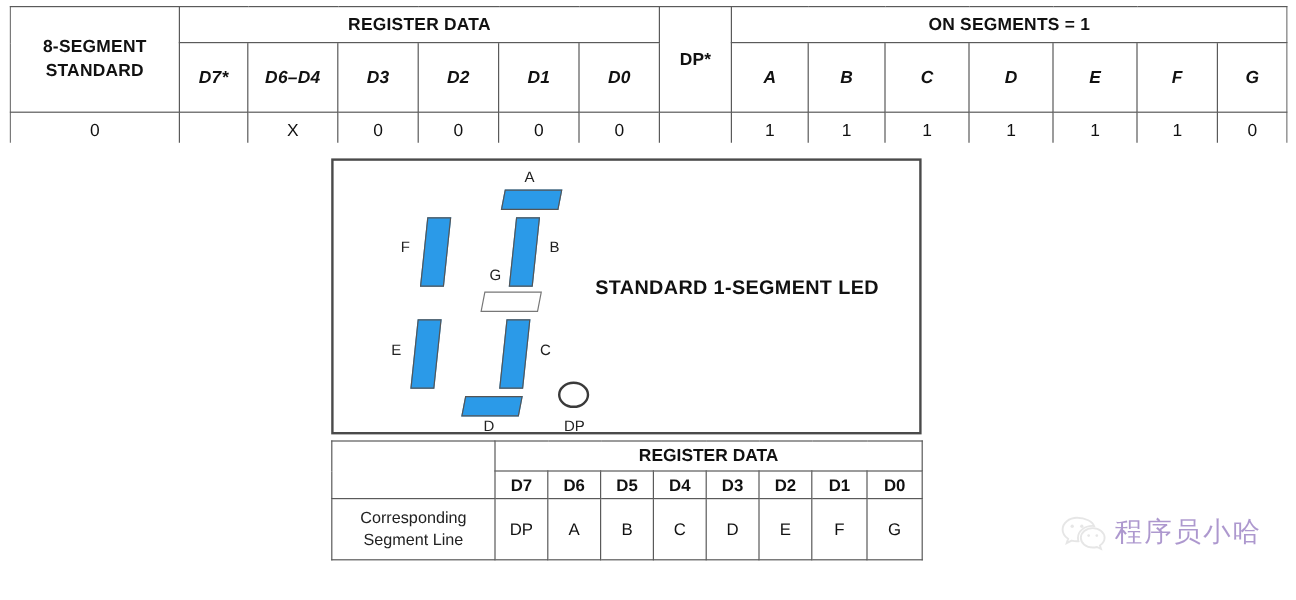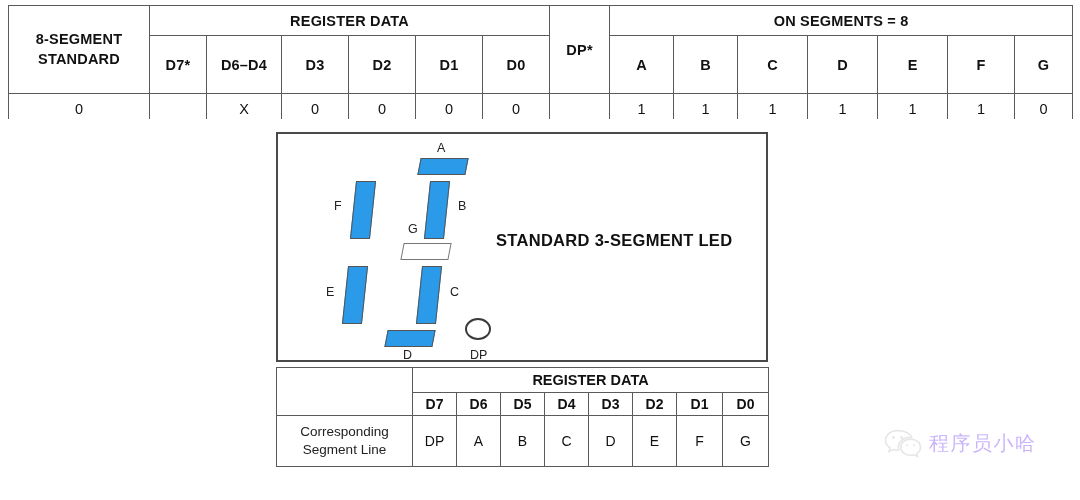--- a/index.html
+++ b/index.html
@@ -37,21 +37,21 @@
     vertical-align: middle;
     padding: 0;
     font-size: 14.5px;
     color: #111;
   }
   table.reg-table th {
     font-weight: bold;
     letter-spacing: 0.2px;
   }
   .grp-head { height: 29px; font-size: 15px; }
-  .sub-head { height: 57px; }
+  .sub-head { height: 57px; font-style: italic; }
   .char-head { height: 86px; font-size: 15px; line-height: 1.35; }
   .data-row td { height: 29px; font-size: 15px; font-weight: normal; }
 
   
   .diagram-box {
     position: absolute;
     left: 276px;
     top: 132px;
     width: 492px;
     height: 230px;
@@ -164,22 +164,22 @@
     position: absolute;
     left: 884px;
     top: 428px;
     display: flex;
     align-items: center;
     gap: 7px;
     opacity: 0.45;
   }
   .wechat-mark { width: 38px; height: 30px; position: relative; }
   .wm-text {
-    font-size: 20px;
-    color: #8b5cf6;
+    font-size: 23px;
+    color: #4c1d95;
     letter-spacing: 1.5px;
     font-family: "DejaVu Sans", sans-serif;
     white-space: nowrap;
   }
 </style>
 </head>
 <body>
 
 <div class="top-table-wrap">
   <table class="reg-table">
@@ -201,21 +201,21 @@
         <col style="width:58px">
     </colgroup>
     <tbody>
         <tr>
       <th class="char-head" rowspan="2">
         <span>8-SEGMENT</span><br>
         <span>STANDARD</span>
       </th>
       <th class="grp-head" colspan="6">REGISTER DATA</th>
       <th class="grp-head" rowspan="2">DP*</th>
-      <th class="grp-head" colspan="7">ON SEGMENTS = 8</th>
+      <th class="grp-head" colspan="7">ON SEGMENTS = 1</th>
     </tr>
     <tr>
       <th class="sub-head">D7*</th>
       <th class="sub-head">D6–D4</th>
       <th class="sub-head">D3</th>
       <th class="sub-head">D2</th>
       <th class="sub-head">D1</th>
       <th class="sub-head">D0</th>
       <th class="sub-head">A</th>
       <th class="sub-head">B</th>
@@ -262,21 +262,21 @@
     <span class="seg-lbl lbl-a">A</span>
     <span class="seg-lbl lbl-f">F</span>
     <span class="seg-lbl lbl-b">B</span>
     <span class="seg-lbl lbl-g">G</span>
     <span class="seg-lbl lbl-e">E</span>
     <span class="seg-lbl lbl-c">C</span>
     <span class="seg-lbl lbl-d">D</span>
     <span class="seg-lbl lbl-dp">DP</span>
   </div>
 
-  <div class="diagram-title">STANDARD 3-SEGMENT LED</div>
+  <div class="diagram-title">STANDARD 1-SEGMENT LED</div>
 </div>
 
 <div class="bottom-table-wrap">
   <table class="seg-table">
     <colgroup>
       <col style="width:136px">
         <col style="width:44px">
         <col style="width:44px">
       <col style="width:44px">
         <col style="width:44px">

